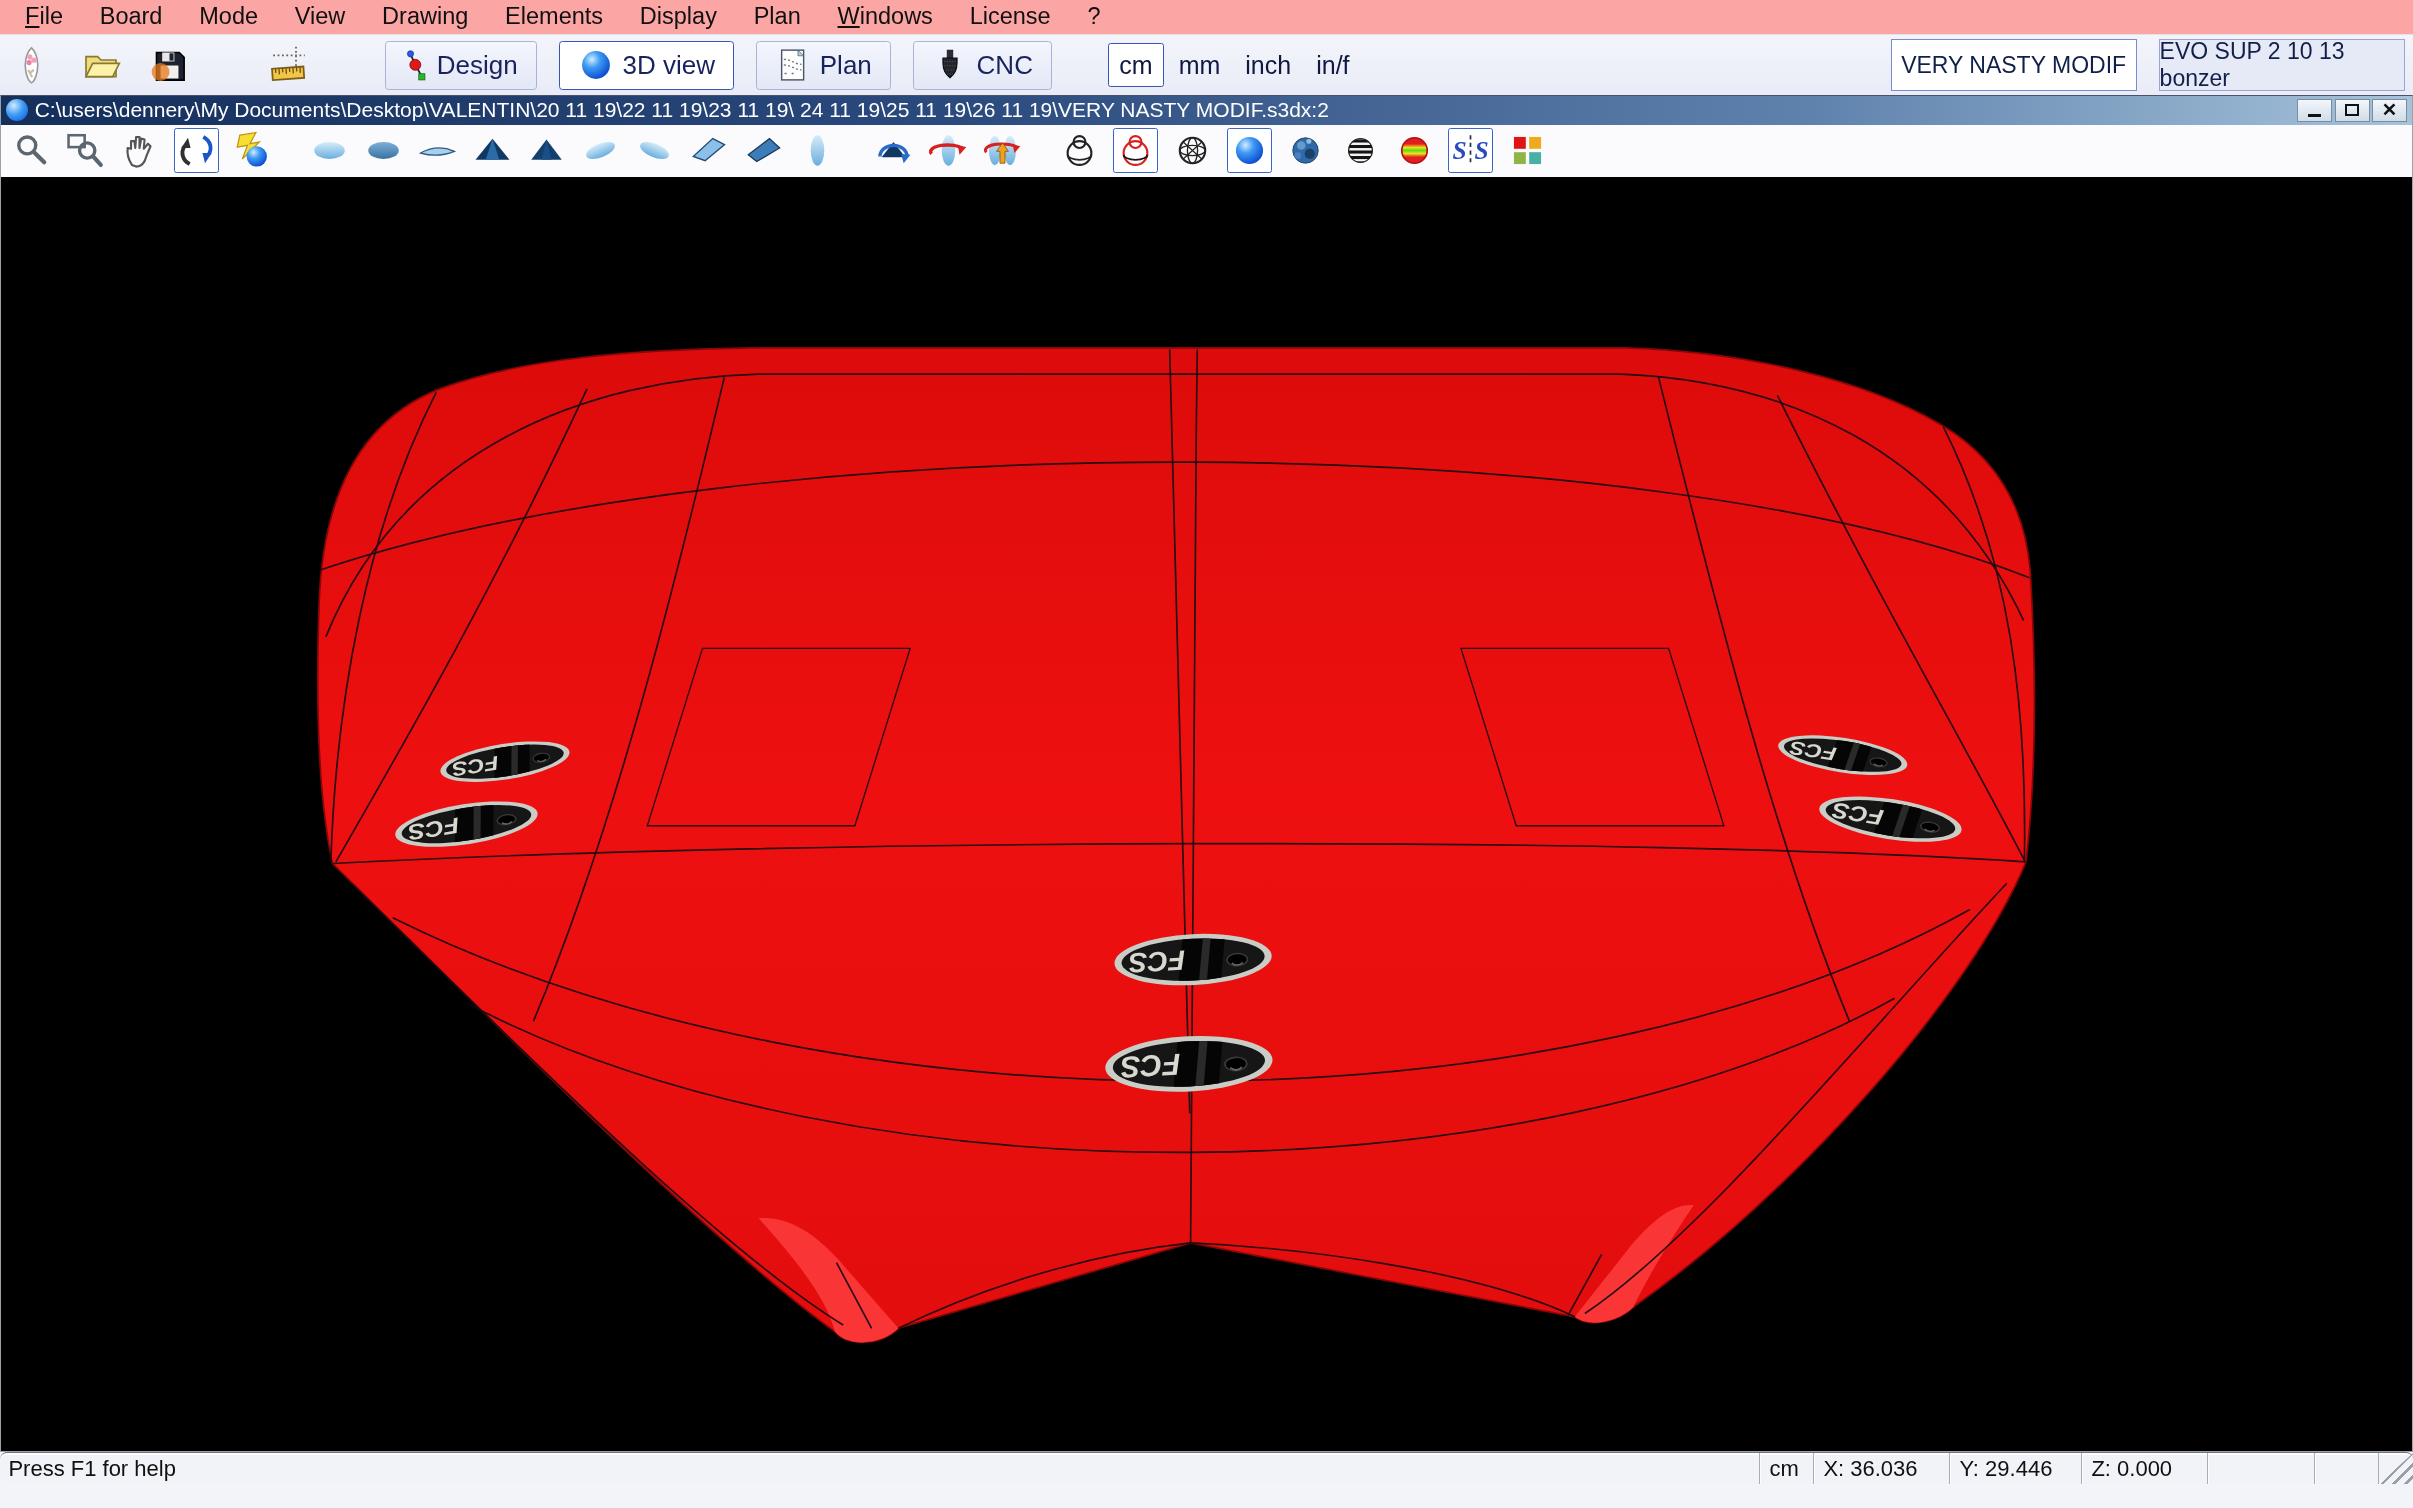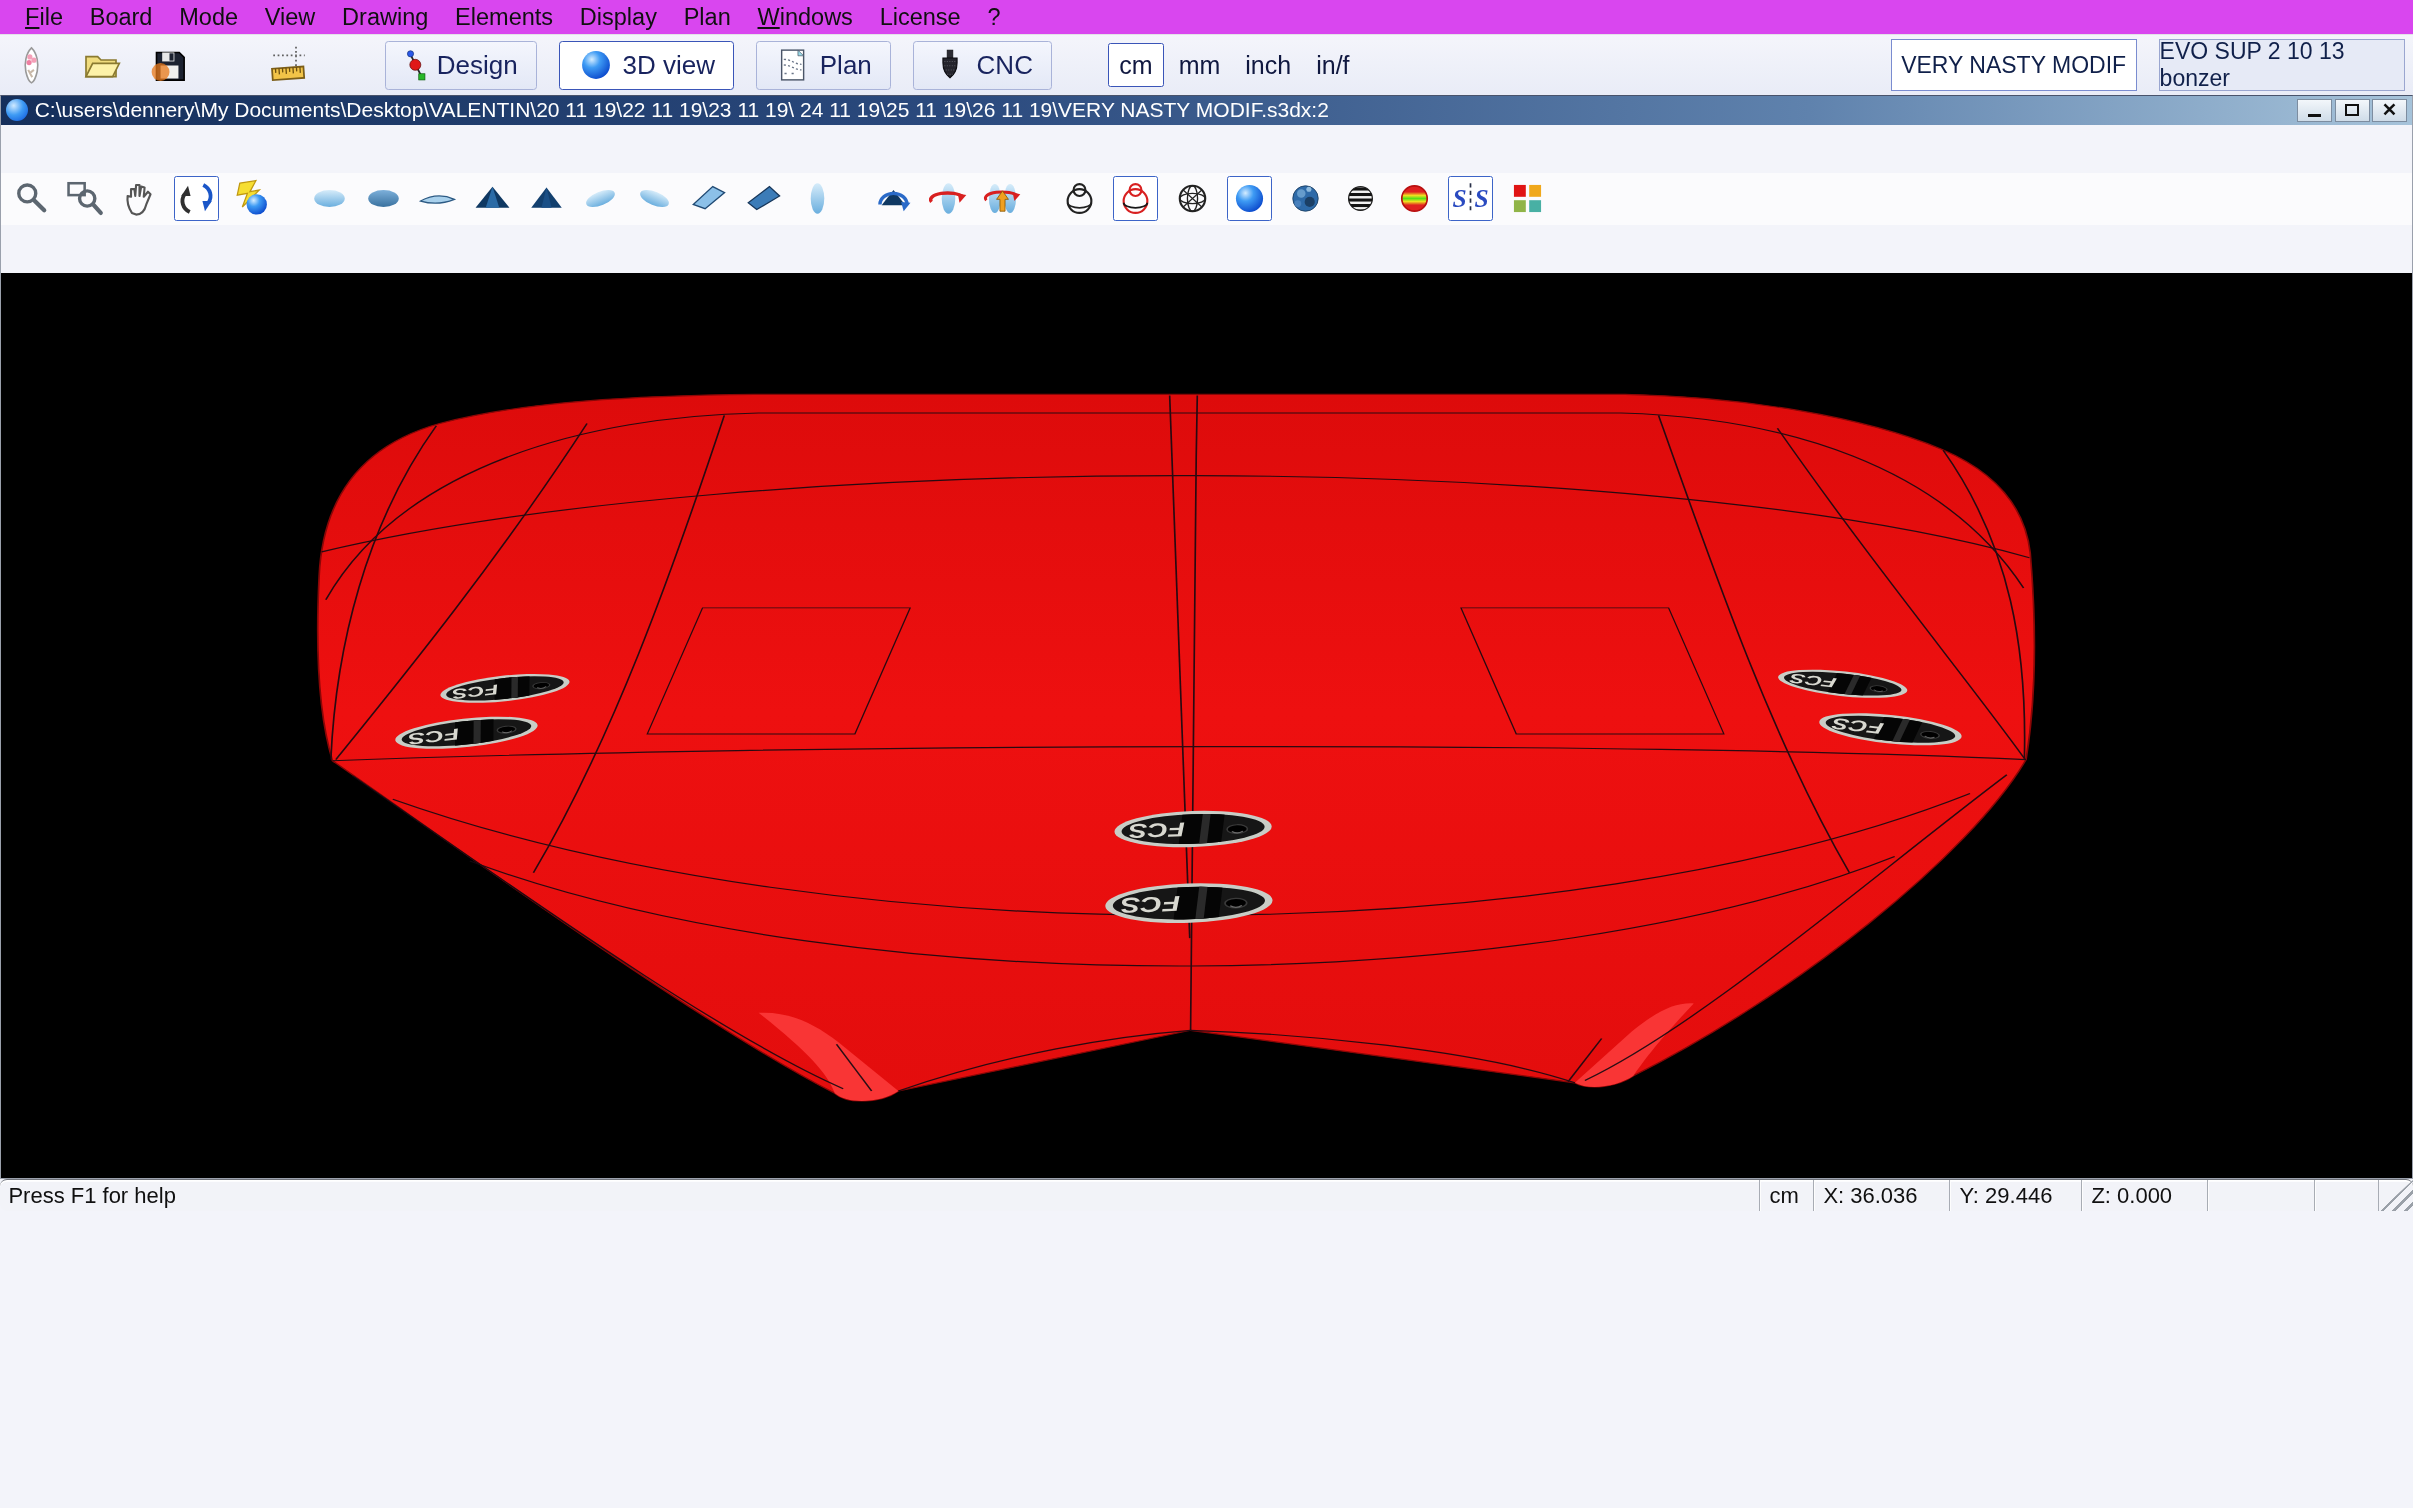--- a/index.html
+++ b/index.html
@@ -1,21 +1,21 @@
 <!DOCTYPE html>
 <html style="font-size:13.4px"><head>
 <meta charset="utf-8">
 <style>
   * { box-sizing: border-box; margin: 0; padding: 0; }
   html,body { width: 2413px; height: 1508px; overflow: hidden;
     font-family: "Liberation Sans", sans-serif; background:#f3f4fa; }
 
   
-  .menubar { height:35px; display:flex; align-items:center; gap:0;
-    background:#d946ef; padding-left:11.7px; border-bottom:0.8px solid #e2e2e8; }
+  .menubar { height:35px; display:flex; align-items:flex-start; gap:10px;
+    background:#fca5a5; padding-left:11.7px; border-bottom:0.8px solid #e2e2e8; }
   .menu-item { display:inline-block; padding:3.4px 13.4px; font-size:23.5px; color:#101010; cursor:default; }
   .menu-item.uf::first-letter { text-decoration:underline; }
 
   
   .toolbar { height:60px; display:flex; align-items:center;
     background:linear-gradient(#f4f5fb,#e9ecf7); padding:0 8.4px; gap:22px; }
   .ticon { width:47px; height:49px; display:flex; align-items:center; justify-content:center; }
   .tb-spacer { width:28.5px; }
   .mbtn { display:flex; align-items:center; gap:10px; height:49px; padding:0 18.4px;
     background:linear-gradient(#f4f6fd,#e3e8f6); border:0.8px solid #a9b3d9; border-radius:3.4px;
@@ -23,22 +23,22 @@
   .mbtn.active { background:#ffffff; border:1.7px solid #3a55b8; }
   .units { display:flex; align-items:center; gap:5px; margin-left:34px; }
   .unit { font-size:25px; color:#101840; padding:0 10px; height:44px; display:flex; align-items:center; }
   .unit.sel { background:#fff; border:1.7px solid #3a55b8; border-radius:2.5px; }
   .flex1 { flex:1; }
   .btab { width:246px; height:52px; display:flex; align-items:center; justify-content:center;
     font-size:23px; color:#10204a; background:#e6eaf6; border:0.8px solid #9aa6d0; }
   .btab.active { background:#ffffff; border:0.8px solid #7a8cd0; }
 
   
-  .doc-window { height:1084px; border-left:1.7px solid #9aa0ac; border-right:1.7px solid #9aa0ac;
-    border-bottom:1.7px solid #9aa0ac; border-top:1.7px solid #49536b; display:flex; flex-direction:column;gap:48px; }
+  .doc-window { height:1357px; border-left:1.7px solid #9aa0ac; border-right:1.7px solid #9aa0ac;
+    border-bottom:1.7px solid #9aa0ac; border-top:1.7px solid #49536b; display:flex; flex-direction:column; }
   .doc-titlebar { height:28.5px; display:flex; align-items:center; padding:0 5px;
     background:linear-gradient(to right,#152f5b 0%, #2b4a7e 40%, #5f82ad 75%, #a6c3da 100%); }
   .doc-icon { width:22px; height:22px; border-radius:50%;
     background:radial-gradient(circle at 35% 30%, #cfe9ff 0%, #3e9bf4 45%, #0a50d8 100%); margin-right:6.7px; }
   .doc-title { color:#ffffff; font-size:21px; white-space:nowrap; }
   .win-btns { margin-left:auto; display:flex; gap:2.5px; }
   .wbtn { width:35px; height:23.5px; background:linear-gradient(#f3f7fb,#cfdce8);
     border:0.8px solid #7d8da0; display:flex; align-items:center; justify-content:center;
     font-size:18.4px; font-weight:bold; color:#101010; }
   .wbtn .min { display:block; width:13.4px; height:0; border-bottom:3.4px solid #101010; margin-top:10px; }

